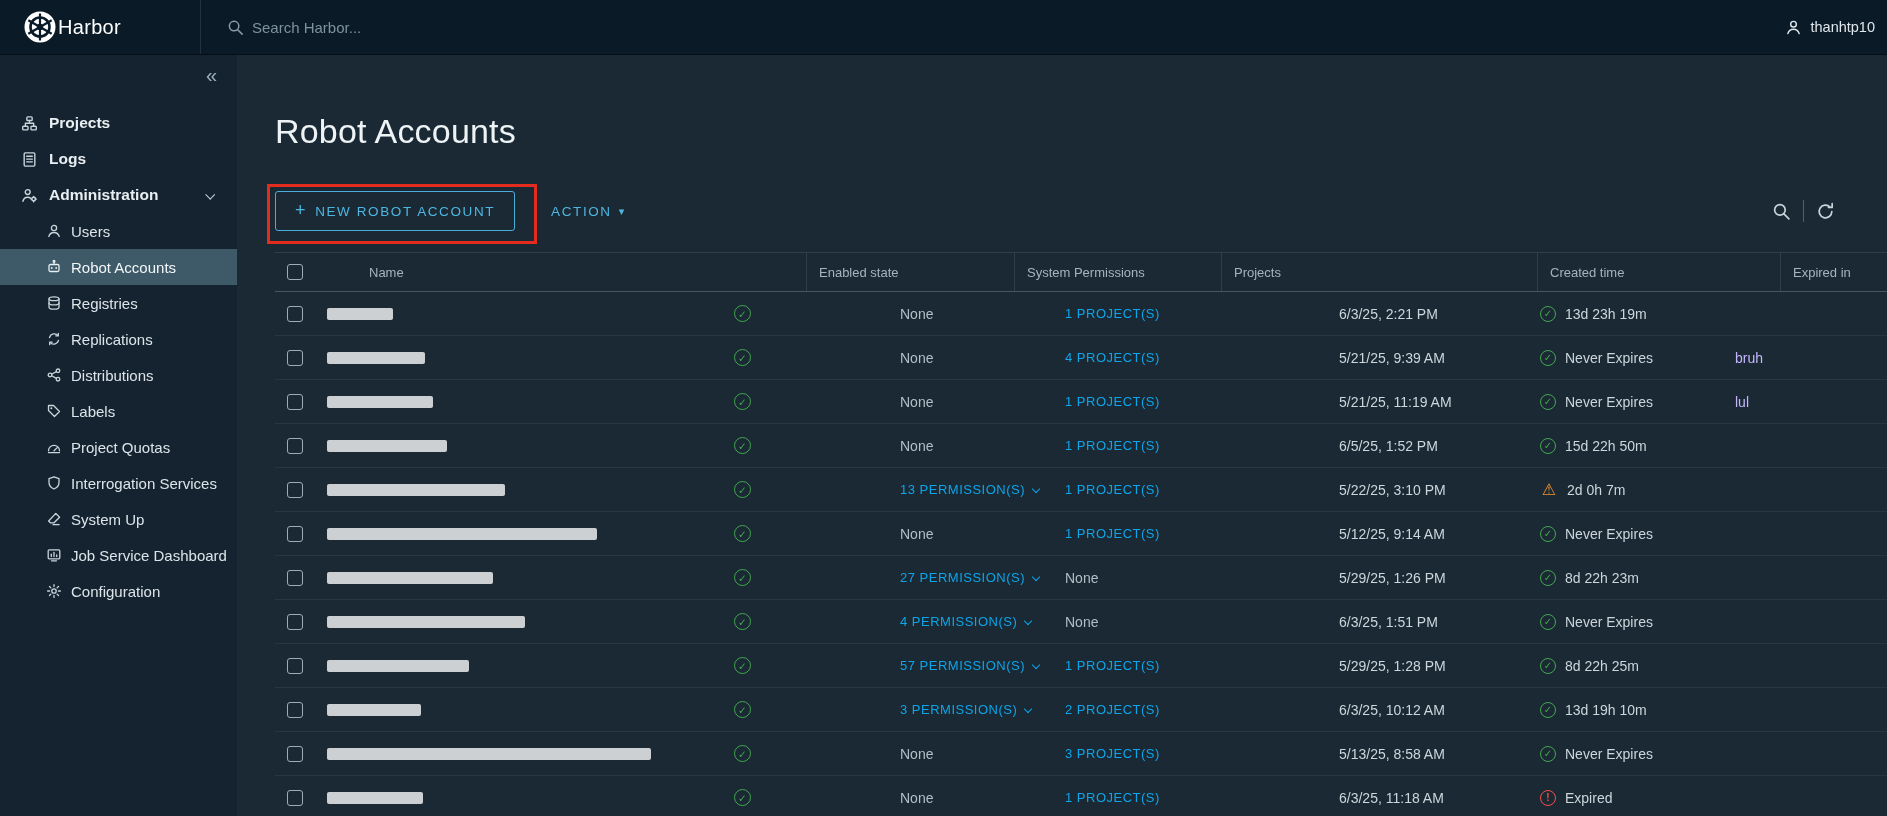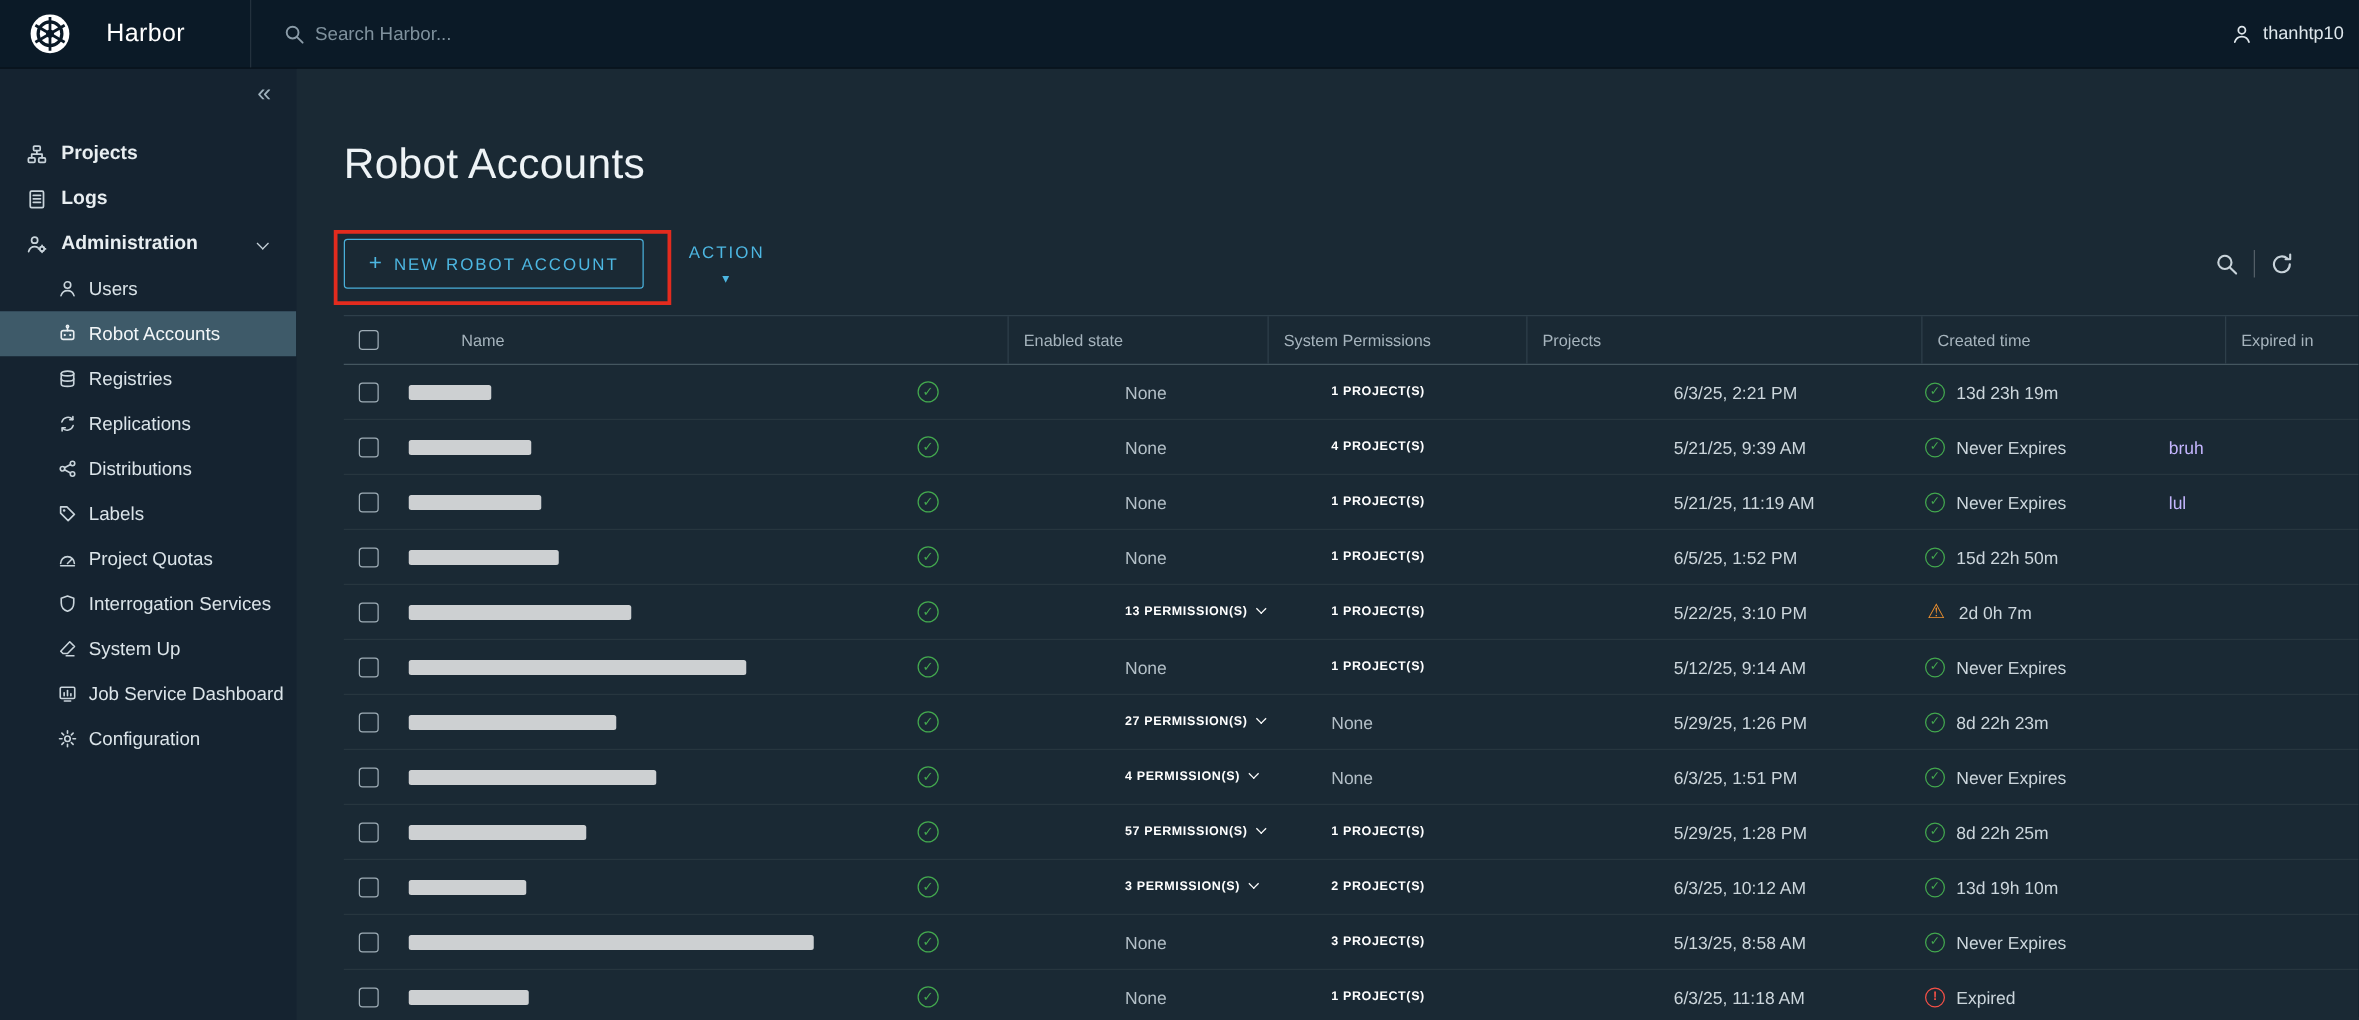--- a/index.html
+++ b/index.html
@@ -4,21 +4,21 @@
 <style>
   * { box-sizing: border-box; margin: 0; padding: 0; }
   html,body { width:1887px; height:816px; overflow:hidden; background:#101f2b;
               font-family:"Liberation Sans","DejaVu Sans",sans-serif; }
   .app { display:grid; grid-template-columns:237px 1fr; grid-template-rows:55px 761px;
          width:1887px; height:816px; }
 
   
   .header { grid-area:1/1/2/3; display:flex; align-items:center; background:#0b1a27;
             border-bottom:1px solid rgba(0,0,0,.45); color:#e6edf1; }
-  .brand { display:flex; align-items:center; gap:28px; width:201px; height:100%;
+  .brand { display:flex; align-items:center; gap:1px; width:201px; height:100%;
            padding-left:23px; border-right:1px solid rgba(255,255,255,.10); }
   .brand-name { font-size:20px; font-weight:400; color:#ffffff; letter-spacing:.3px; }
   .hdr-search { display:flex; align-items:center; gap:8px; margin-left:26px; color:#7f919d; }
   .hdr-search input { background:transparent; border:none; outline:none; color:#c6d1d8;
                       font-size:15px; width:320px; font-family:inherit; }
   .hdr-search input::placeholder { color:#7f919d; }
   .hdr-user { margin-left:auto; display:flex; align-items:center; gap:8px; padding-right:12px;
               color:#dfe7ec; font-size:14.5px; }
 
   
@@ -47,21 +47,21 @@
   .annot-wrap { position:relative; display:inline-block; }
   .red-box { position:absolute; left:-8px; top:-7px; right:-22px; bottom:-13px;
              border:3px solid #e32b1e; pointer-events:none; }
   .new-btn { height:40px; display:flex; align-items:center; gap:8px; background:transparent;
              border:1px solid #49afd9; border-radius:3px; color:#4db7e2; padding:0 19px;
              font-size:13.5px; letter-spacing:1.6px; font-weight:500; cursor:pointer;
              font-family:inherit; text-transform:uppercase; }
   .new-btn .plus { font-size:18px; font-weight:400; margin-top:-2px; }
   .action-btn { margin-left:36px; display:flex; align-items:center; gap:7px; color:#4db7e2;
                 font-size:13.5px; letter-spacing:1.6px; font-weight:500; cursor:pointer;
-                text-transform:uppercase; background:none; border:none; font-family:inherit;flex-direction:column; }
+                text-transform:uppercase; background:none; border:none; font-family:inherit; }
   .action-caret { font-size:11px; }
   .toolbar-right { margin-left:auto; display:flex; align-items:center; color:#c8d3da; }
   .tb-icon { display:inline-flex; width:19px; height:19px; cursor:pointer; }
   .tb-divider { width:1px; height:22px; background:rgba(255,255,255,.25); margin:0 12px; }
 
   
   .table { margin-top:21px; }
   .thead { display:flex; align-items:stretch; height:40px; border-top:1px solid #2e3f4a;
            border-bottom:1px solid #44565f; color:#a6b4bd; font-size:13px; font-weight:500;gap:42px; }
   .th { display:flex; align-items:center; padding-left:12px; }
@@ -82,21 +82,21 @@
               display:inline-block; background:transparent; cursor:pointer; }
   .redact { display:inline-block; height:12px; border-radius:2px; background:#cdd0d2; }
 
   .ic { display:inline-flex; align-items:center; justify-content:center; flex:none; }
   .round { width:16px; height:16px; border-radius:50%; border:1.5px solid; font-size:10px; font-weight:700; }
   .ok   { color:#43a84e; border-color:#43a84e; }
   .exp  { color:#f55047; border-color:#f55047; }
   .warn { color:#f0912f; font-size:16px; width:18px; height:17px; line-height:1; }
   .enabled-ic { width:17px; height:17px; font-size:10.5px; }
 
-  .blue-link { color:#ffffff; font-size:10px; letter-spacing:.5px; cursor:pointer; white-space:nowrap;font-weight:bold; }
+  .blue-link { color:#0ea5e9; font-size:13px; letter-spacing:.5px; cursor:pointer; white-space:nowrap; }
   .caret-sm { display:inline-block; width:6px; height:6px; border-right:1.5px solid currentColor;
               border-bottom:1.5px solid currentColor; transform:rotate(45deg); margin-left:8px;
               vertical-align:2px; }
   .muted { color:#b3bfc7; font-size:14px; }
   .exp-text { margin-left:9px; white-space:nowrap; }
   .desc-text { color:#c4b5fd; }
 </style>
 </head>
 <body>
 

